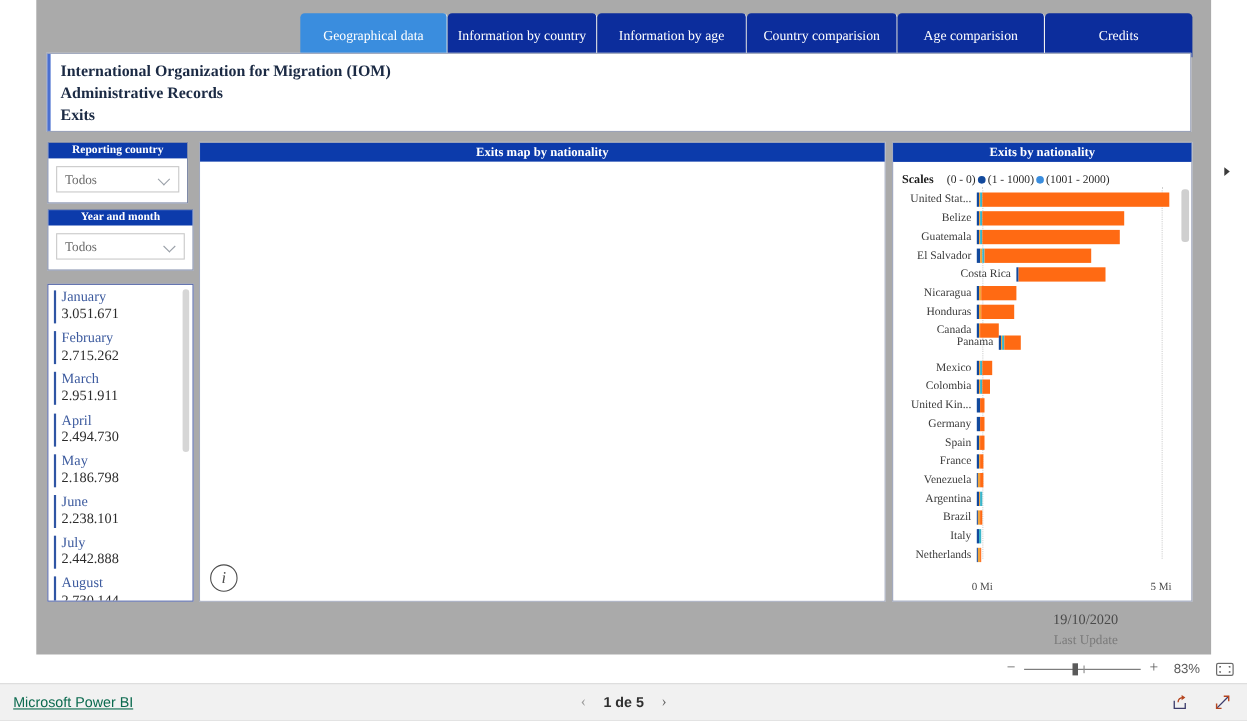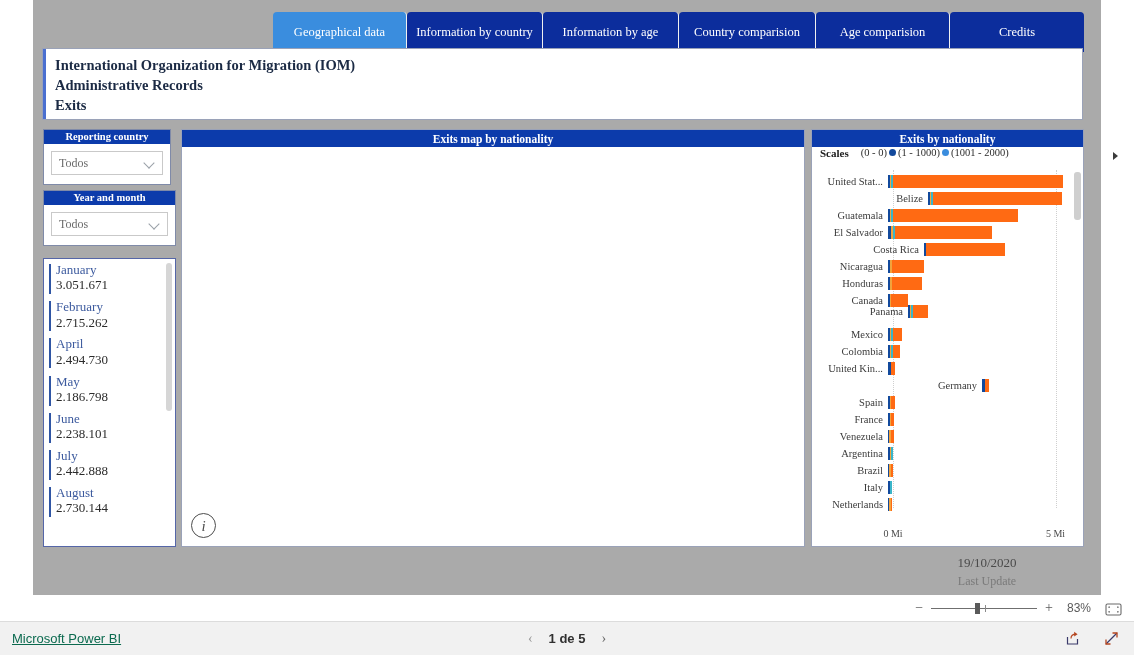--- a/index.html
+++ b/index.html
@@ -261,21 +261,21 @@
     width: 273px; height: 418px;
     background: #ffffff;
     border: 1px solid #9aa2b8;
     box-sizing: border-box;
   }
   .legend-row {
     position: absolute;
     left: 0; top: 17px;
     width: 314px; height: 22px;
     display: flex;
-    align-items: flex-start;
+    align-items: flex-end;
     font-family: "Liberation Serif", serif;
     font-size: 10.5px;
     color: #2b2b2b;
   }
   .legend-title {
     font-weight: bold;
     margin-left: 8px;
     font-size: 11px;
     color: #1b1b1b;
   }
@@ -552,20 +552,25 @@
       <div class="month-scroll">
         <div class="month-item">
           <span class="tick"></span>
           <div class="month-name">January</div>
           <div class="month-val">3.051.671</div>
         </div>
         <div class="month-item">
           <span class="tick"></span>
           <div class="month-name">February</div>
           <div class="month-val">2.715.262</div>
+        </div>
+        <div class="month-item">
+          <span class="tick"></span>
+          <div class="month-name">March</div>
+          <div class="month-val">2.951.911</div>
         </div>
         <div class="month-item">
           <span class="tick"></span>
           <div class="month-name">April</div>
           <div class="month-val">2.494.730</div>
         </div>
         <div class="month-item">
           <span class="tick"></span>
           <div class="month-name">May</div>
           <div class="month-val">2.186.798</div>
@@ -627,21 +632,21 @@
         <div id="bars-host">
             <div class="bar-row" style="top: 3px;">
               <div class="bar-label">United Stat...</div>
               <div class="bar-track">
                 <div class="seg" style="width: 1.625px; background: rgb(18, 73, 156);"></div>
                 <div class="seg" style="width: 1.625px; background: rgb(242, 163, 60);"></div>
                 <div class="seg" style="width: 1.95px; background: rgb(58, 181, 201);"></div>
                 <div class="seg" style="width: 169.325px; background: rgb(255, 106, 19);"></div>
               </div>
             </div>
-            <div class="bar-row" style="top: 20px; padding-left: 40px;">
+            <div class="bar-row" style="top: 20px;">
               <div class="bar-label">Belize</div>
               <div class="bar-track">
                 <div class="seg" style="width: 1.625px; background: rgb(18, 73, 156);"></div>
                 <div class="seg" style="width: 1.3px; background: rgb(242, 163, 60);"></div>
                 <div class="seg" style="width: 1.625px; background: rgb(58, 181, 201);"></div>
                 <div class="seg" style="width: 129.675px; background: rgb(255, 106, 19);"></div>
               </div>
             </div>
             <div class="bar-row" style="top: 37px;">
               <div class="bar-label">Guatemala</div>
@@ -719,21 +724,21 @@
                 <div class="seg" style="width: 7.475px; background: rgb(255, 106, 19);"></div>
               </div>
             </div>
             <div class="bar-row" style="top: 190px;">
               <div class="bar-label">United Kin...</div>
               <div class="bar-track">
                 <div class="seg" style="width: 3.25px; background: rgb(18, 73, 156);"></div>
                 <div class="seg" style="width: 3.575px; background: rgb(255, 106, 19);"></div>
               </div>
             </div>
-            <div class="bar-row" style="top: 207px; justify-content: center;">
+            <div class="bar-row" style="top: 207px;">
               <div class="bar-label">Germany</div>
               <div class="bar-track">
                 <div class="seg" style="width: 2.925px; background: rgb(18, 73, 156);"></div>
                 <div class="seg" style="width: 3.9px; background: rgb(255, 106, 19);"></div>
               </div>
             </div>
             <div class="bar-row" style="top: 224px;">
               <div class="bar-label">Spain</div>
               <div class="bar-track">
                 <div class="seg" style="width: 1.625px; background: rgb(18, 73, 156);"></div>

